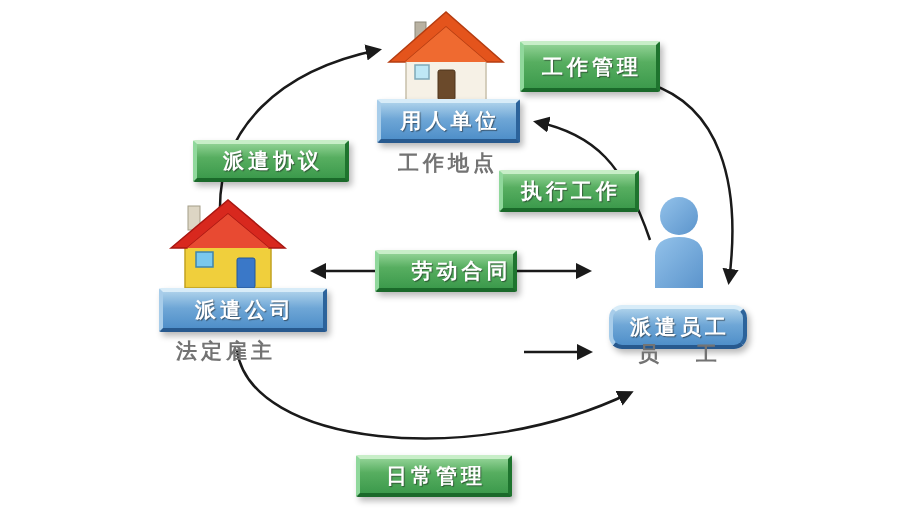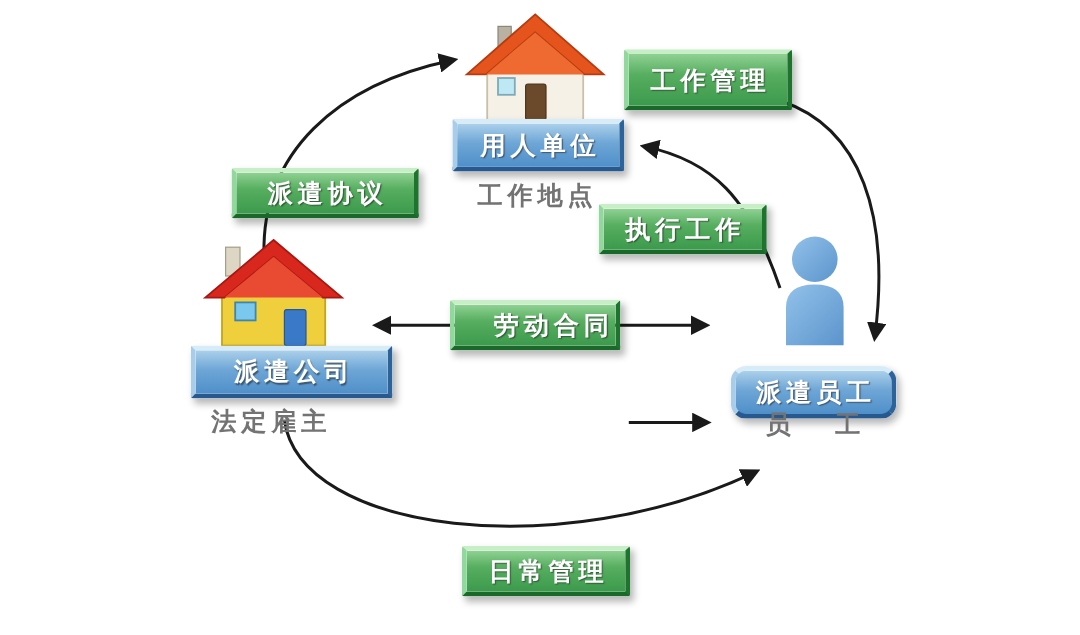--- a/index.html
+++ b/index.html
@@ -88,21 +88,21 @@
 
   <div class="chip green" style="left:520px; top:41px; width:140px; height:51px;">工作管理</div>
 
   <div class="chip green" style="left:156px; top:140px; width:156px; height:42px;margin-left:37px;">派遣协议</div>
 
   <div class="chip green" style="left:499px; top:170px; width:140px; height:42px;text-align:right;">执行工作</div>
 
   <div class="chip green" style="left:375px; top:250px; width:142px; height:42px;padding-left:31px;">劳动合同</div>
 
 
-  <div class="chip green" style="left:385px; top:455px; width:140px; height:42px;">日常管理</div>
+  <div class="chip green" style="left:356px; top:455px; width:156px; height:42px;">日常管理</div>
 
   <div class="chip blue" style="left:377px; top:99px; width:143px; height:44px;">用人单位</div>
 
   <div class="chip blue" style="left:159px; top:288px; width:168px; height:44px;">派遣公司</div>
 
   <div class="chip blue" style="left:609px; top:305px; width:138px; height:44px;border-radius:13px;">派遣员工</div>
 
   <div class="caption" style="left:398px; top:149px;">工作地点</div>
 
   <div class="caption" style="left:176px; top:337px;">法定雇主</div>

